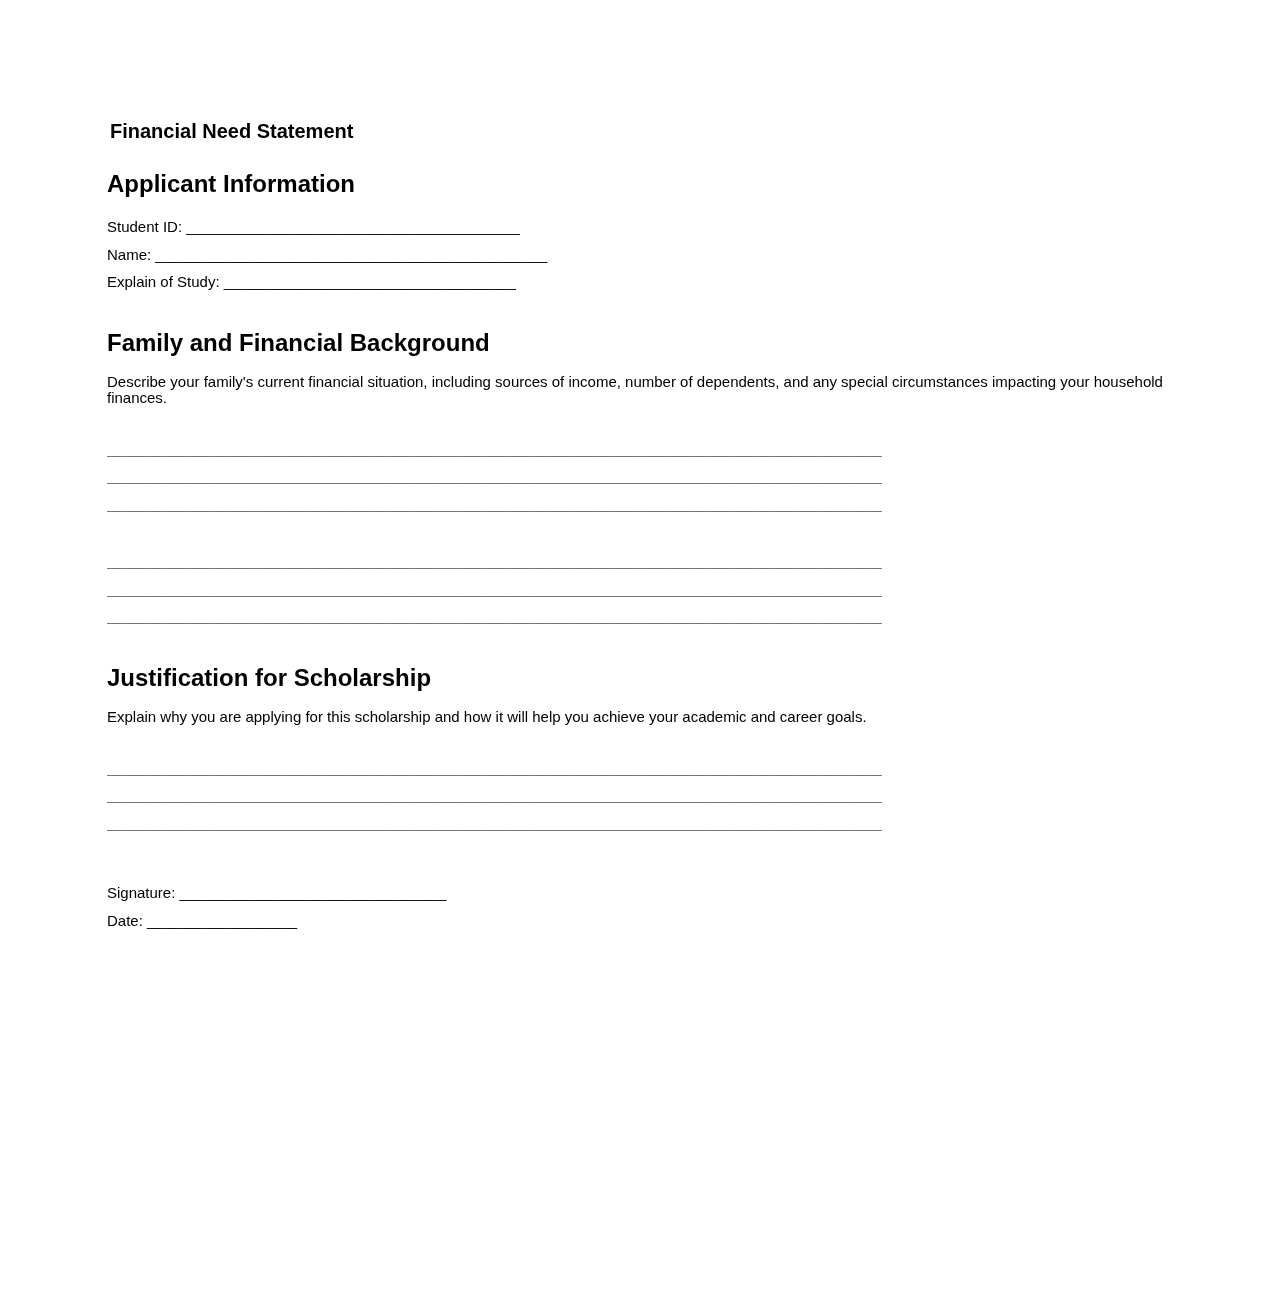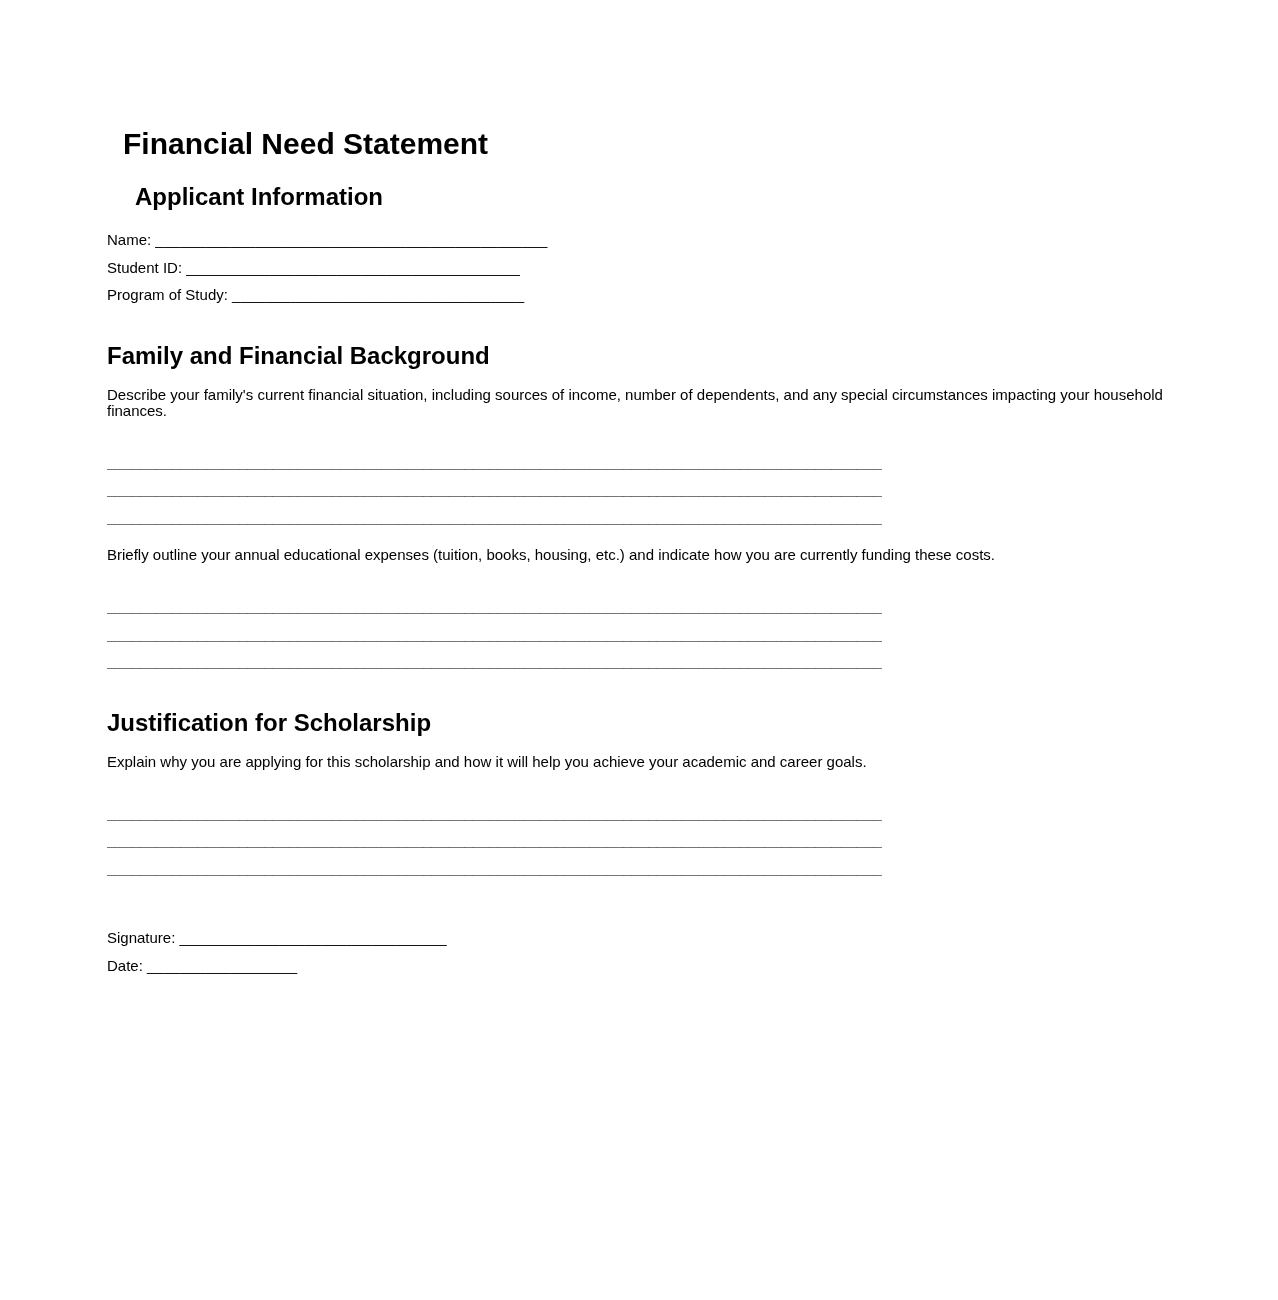--- a/index.html
+++ b/index.html
@@ -10,34 +10,33 @@
     color: #000000;
     font-family: "Liberation Sans", sans-serif;
   }
   .page {
     width: 1278px;
     min-height: 1300px;
     background: #ffffff;
     padding: 110px 107px 60px 107px;
   }
   h1.doc-title {
-    font-size: 30px;
+    font-size: 20px;
     line-height: 36px;
     font-weight: 700;
-    margin: 16px;
+    margin: 3px;
   }
   h2.section-heading {
     font-size: 24px;
     line-height: 30px;
     font-weight: 700;
     margin: 32px 0 14px 0;
   }
   h2.section-heading.first {
     margin-top: 20px;
-    margin-left: 28px;
   }
   .fields, .footer-fields {
     font-size: 15px;
     line-height: 27.5px;
   }
   .field-row {
     white-space: nowrap;
   }
   .field-label { }
   .field-line { }
@@ -59,34 +58,33 @@
 </style>
 </head>
 <body>
 
 <div class="page">
 
   <h1 class="doc-title">Financial Need Statement</h1>
 
   <h2 class="section-heading first">Applicant Information</h2>
   <div class="fields">
+    <div class="field-row"><span class="field-label">Student ID:</span> <span class="field-line">________________________________________</span></div>
     <div class="field-row"><span class="field-label">Name:</span> <span class="field-line">_______________________________________________</span></div>
-    <div class="field-row"><span class="field-label">Student ID:</span> <span class="field-line">________________________________________</span></div>
-    <div class="field-row"><span class="field-label">Program of Study:</span> <span class="field-line">___________________________________</span></div>
+    <div class="field-row"><span class="field-label">Explain of Study:</span> <span class="field-line">___________________________________</span></div>
   </div>
 
   <h2 class="section-heading">Family and Financial Background</h2>
   <p class="section-desc">Describe your family's current financial situation, including sources of income, number of dependents, and any special circumstances impacting your household finances.</p>
   <div class="answer-lines">
     <div class="answer-line">_____________________________________________________________________________________________</div>
     <div class="answer-line">_____________________________________________________________________________________________</div>
     <div class="answer-line">_____________________________________________________________________________________________</div>
   </div>
 
-  <p class="section-desc">Briefly outline your annual educational expenses (tuition, books, housing, etc.) and indicate how you are currently funding these costs.</p>
   <div class="answer-lines">
     <div class="answer-line">_____________________________________________________________________________________________</div>
     <div class="answer-line">_____________________________________________________________________________________________</div>
     <div class="answer-line">_____________________________________________________________________________________________</div>
   </div>
 
   <h2 class="section-heading">Justification for Scholarship</h2>
   <p class="section-desc">Explain why you are applying for this scholarship and how it will help you achieve your academic and career goals.</p>
   <div class="answer-lines">
     <div class="answer-line">_____________________________________________________________________________________________</div>

